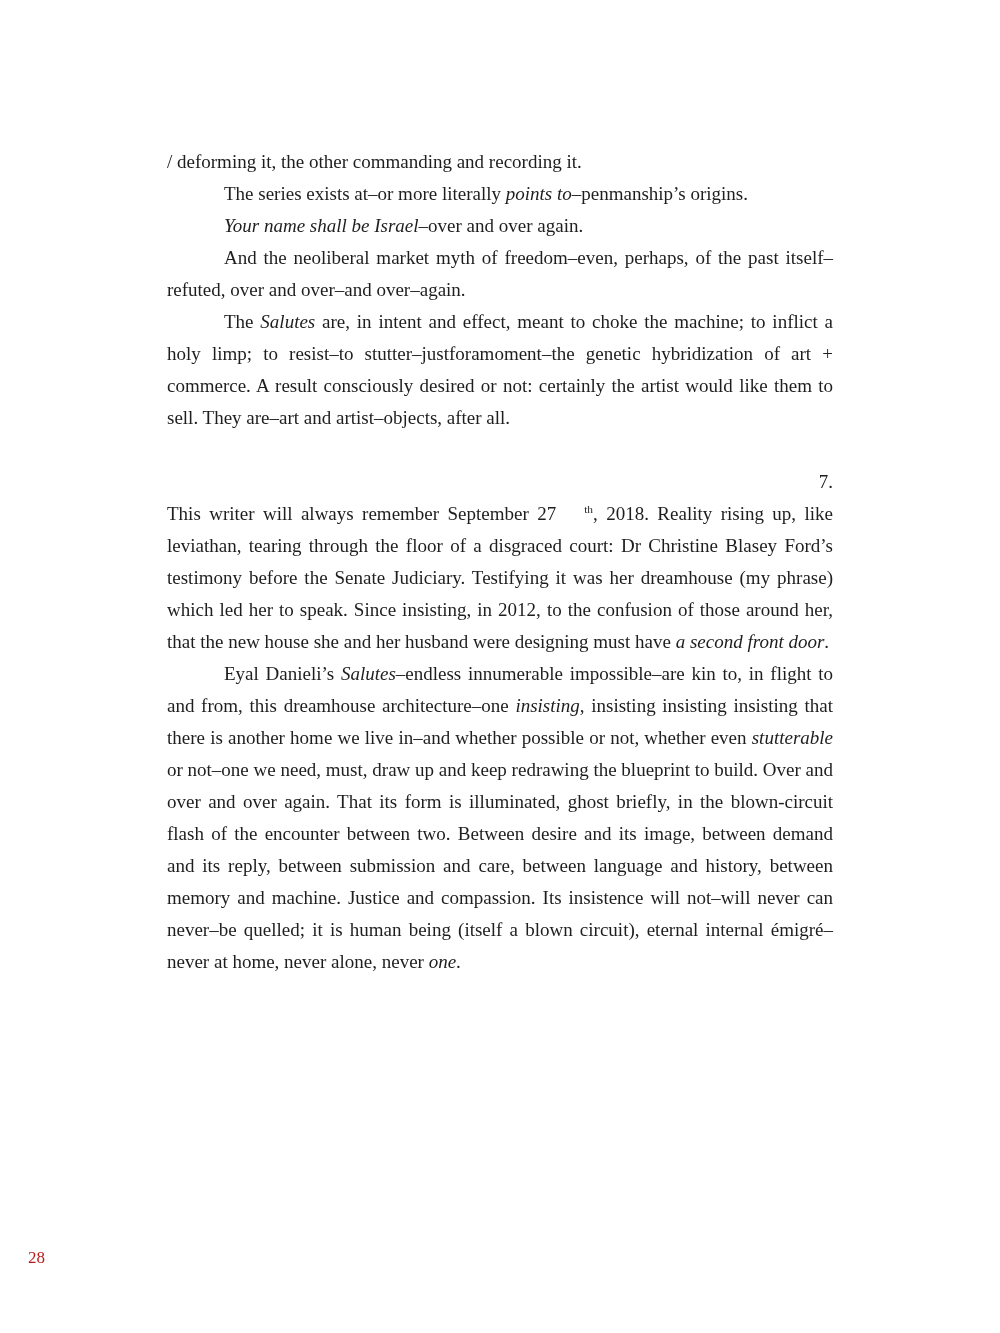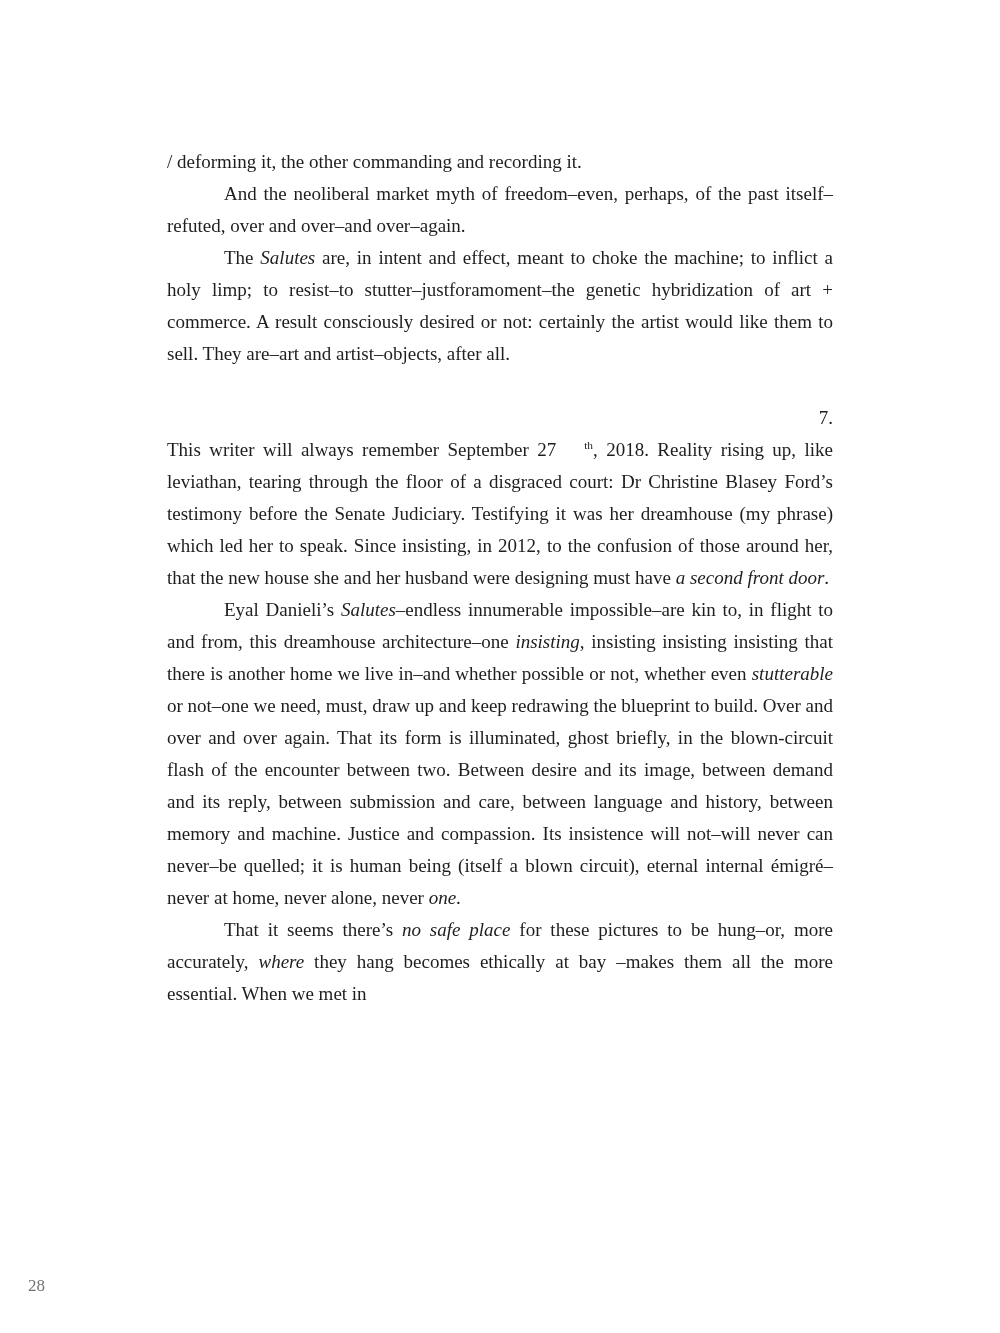--- a/index.html
+++ b/index.html
@@ -39,34 +39,35 @@
   }
   .text-column sup {
     font-size: 0.6em;
     line-height: 0;
     vertical-align: super;
     padding-left: 28px;
   }
   .page-number {
     position: absolute;
     left: 28px;
-    top: 1276px;
+    top: 1248px;
     font-family: "Liberation Serif", serif;
     font-size: 17px;
     line-height: 20px;
-    color: #737373;
+    color: #b91c1c;
   }
 </style>
 </head>
 <body>
 
 <div class="page">
   <div class="text-column">
       <p class="no-indent"><span>/ deforming it, the other commanding and recording it.</span></p>
+      <p class="indent"><span>The series exists at–or more literally </span><i>points to</i><span>–penmanship’s origins.</span></p>
+      <p class="indent"><i>Your name shall be Israel</i><span>–over and over again.</span></p>
       <p class="indent"><span>And the neoliberal market myth of freedom–even, perhaps, of the past itself–refuted, over and over–and over–again.</span></p>
       <p class="indent"><span>The </span><i>Salutes</i><span> are, in intent and effect, meant to choke the machine; to inflict a holy limp; to resist–to stutter–justforamoment–the genetic hybridization of art + commerce. A result consciously desired or not: certainly the artist would like them to sell. They are–art and artist–objects, after all.</span></p>
       <p class="section-marker"><span>7.</span></p>
       <p class="no-indent"><span>This writer will always remember September 27</span><sup>th</sup><span>, 2018. Reality rising up, like leviathan, tearing through the floor of a disgraced court: Dr Christine Blasey Ford’s testimony before the Senate Judiciary. Testifying it was her dreamhouse (my phrase) which led her to speak. Since insisting, in 2012, to the confusion of those around her, that the new house she and her husband were designing must have </span><i>a second front door</i><span>.</span></p>
       <p class="indent"><span>Eyal Danieli’s </span><i>Salutes</i><span>–endless innumerable impossible–are kin to, in flight to and from, this dreamhouse architecture–one </span><i>insisting</i><span>, insisting insisting insisting that there is another home we live in–and whether possible or not, whether even </span><i>stutterable</i><span> or not–one we need, must, draw up and keep redrawing the blueprint to build. Over and over and over again. That its form is illuminated, ghost briefly, in the blown-circuit flash of the encounter between two. Between desire and its image, between demand and its reply, between submission and care, between language and history, between memory and machine. Justice and compassion. Its insistence will not–will never can never–be quelled; it is human being (itself a blown circuit), eternal internal émigré–never at home, never alone, never </span><i>one</i><span>.</span></p>
-      <p class="indent"><span>That it seems there’s </span><i>no safe place</i><span> for these pictures to be hung–or, more accurately, </span><i>where</i><span> they hang becomes ethically at bay –makes them all the more essential. When we met in</span></p>
     </div>
   <div class="page-number">28</div>
 </div>
 
 </body></html>

